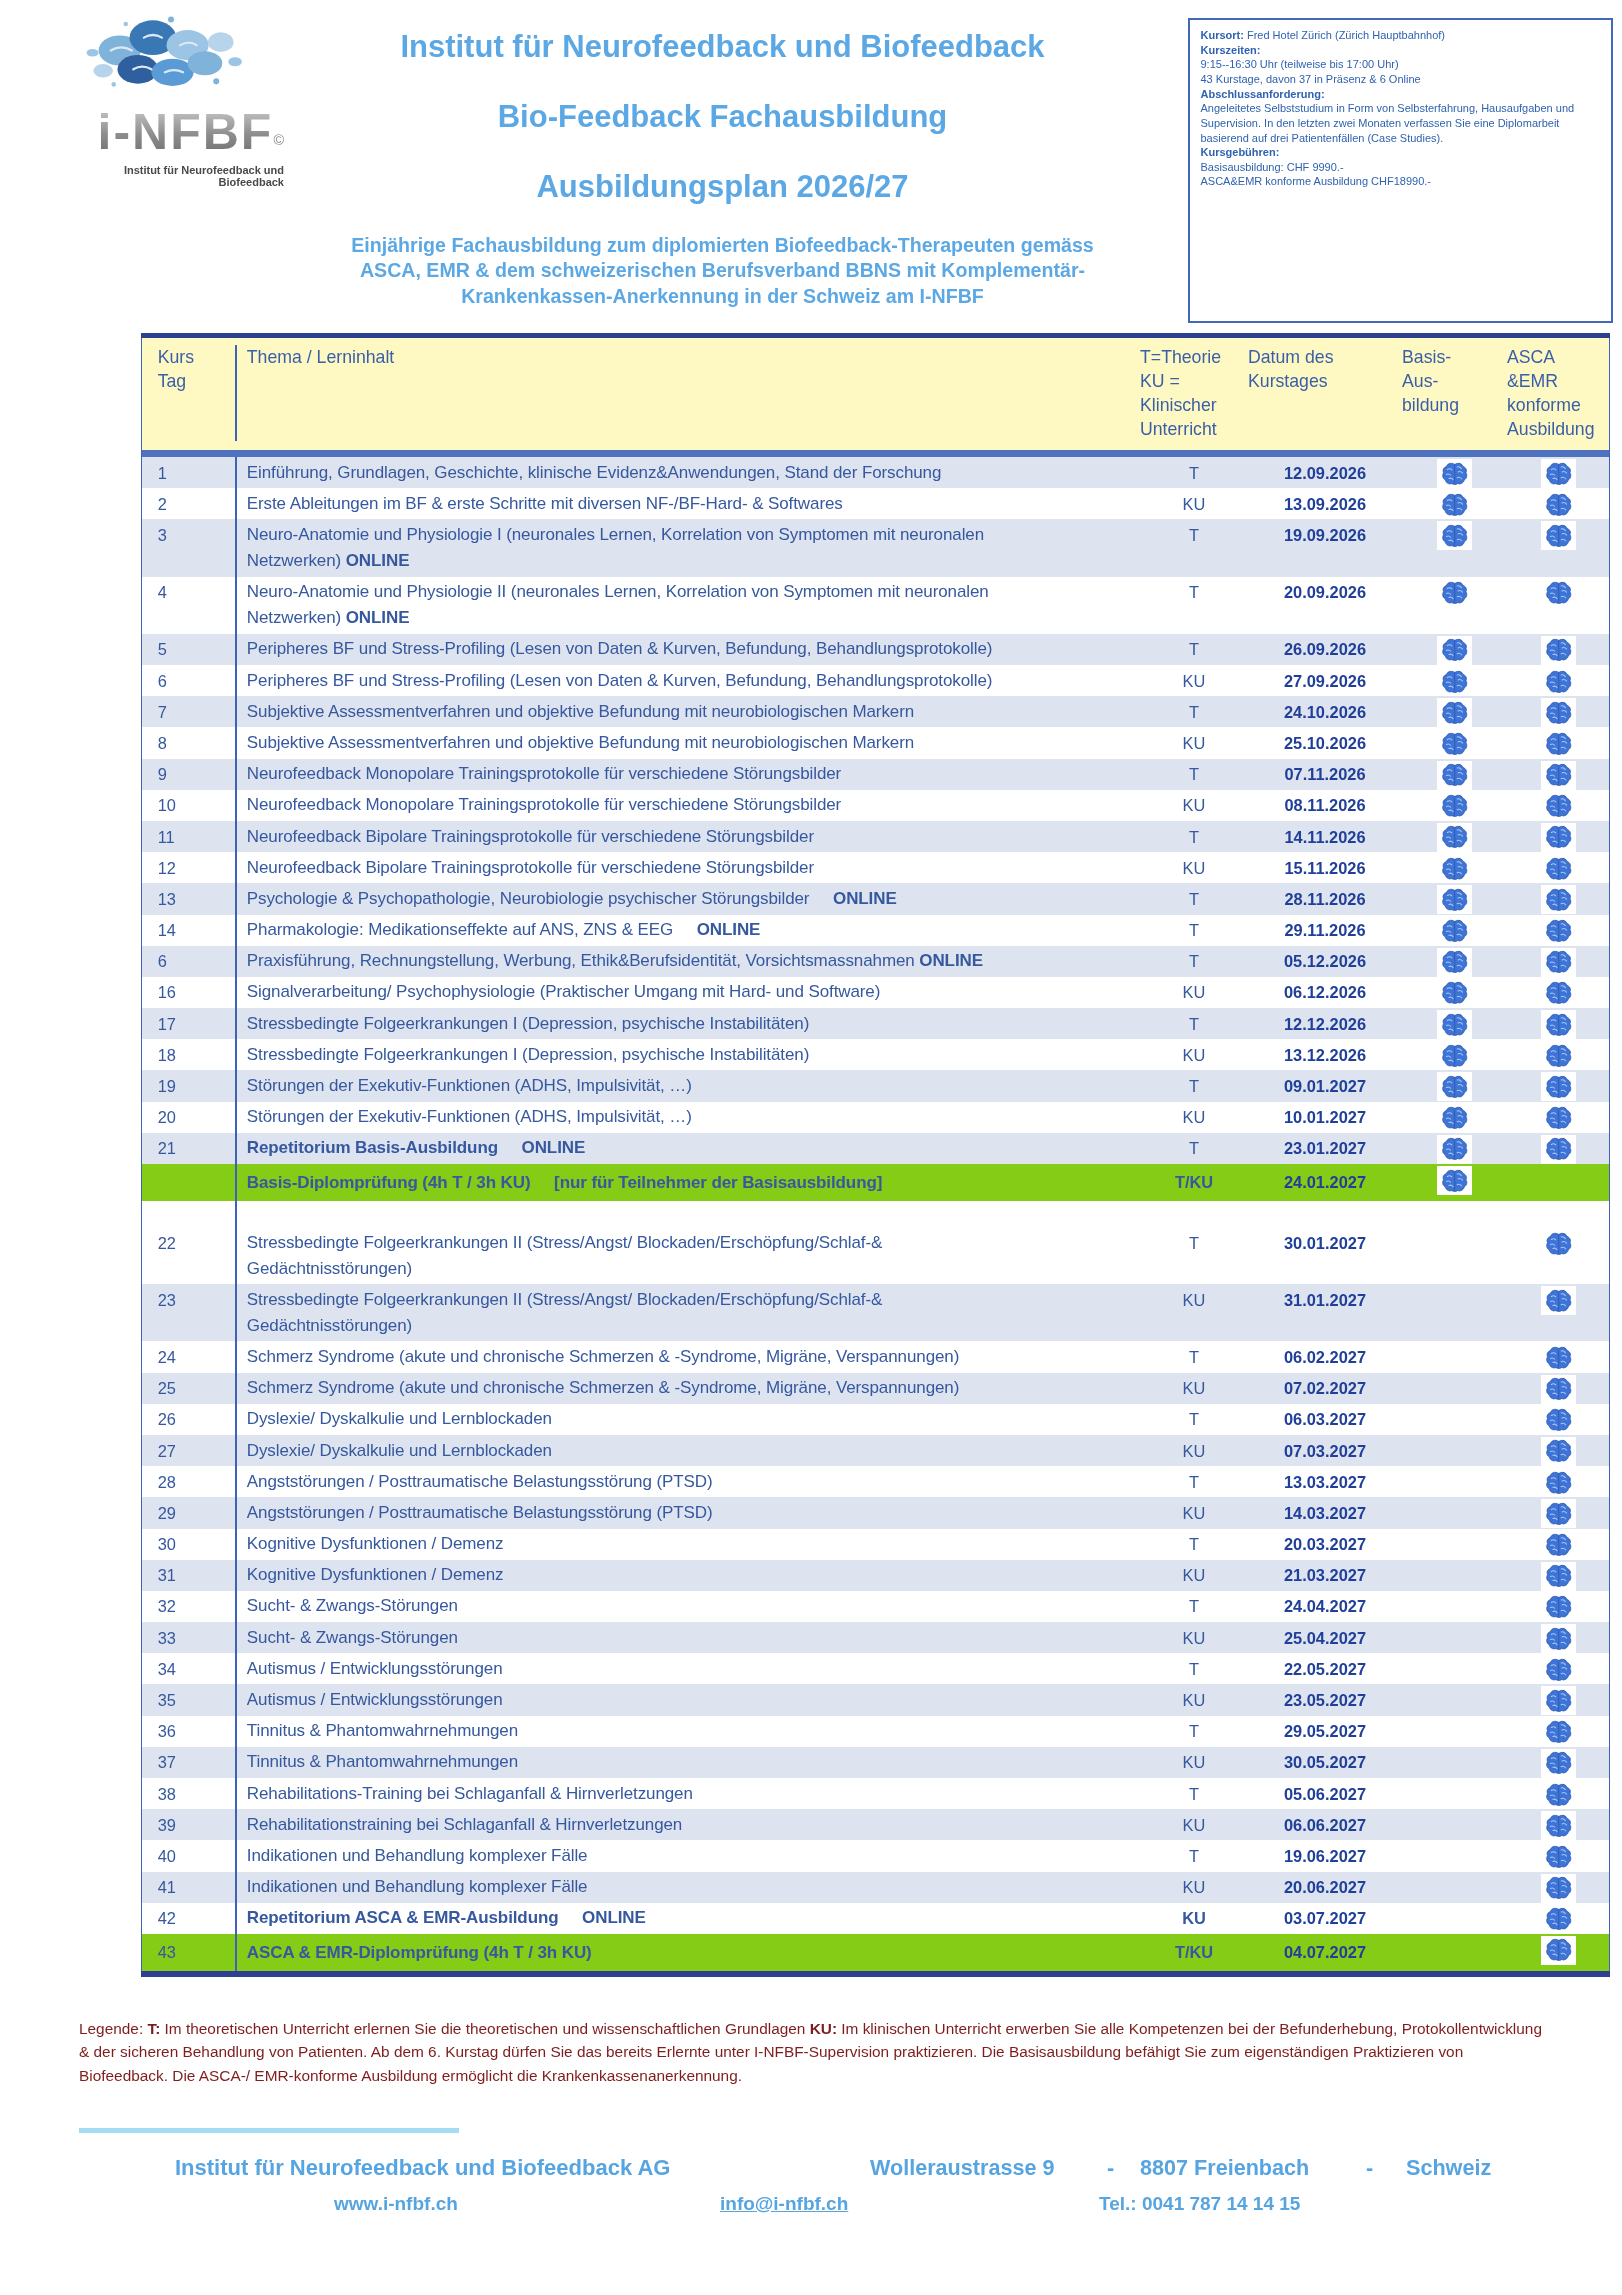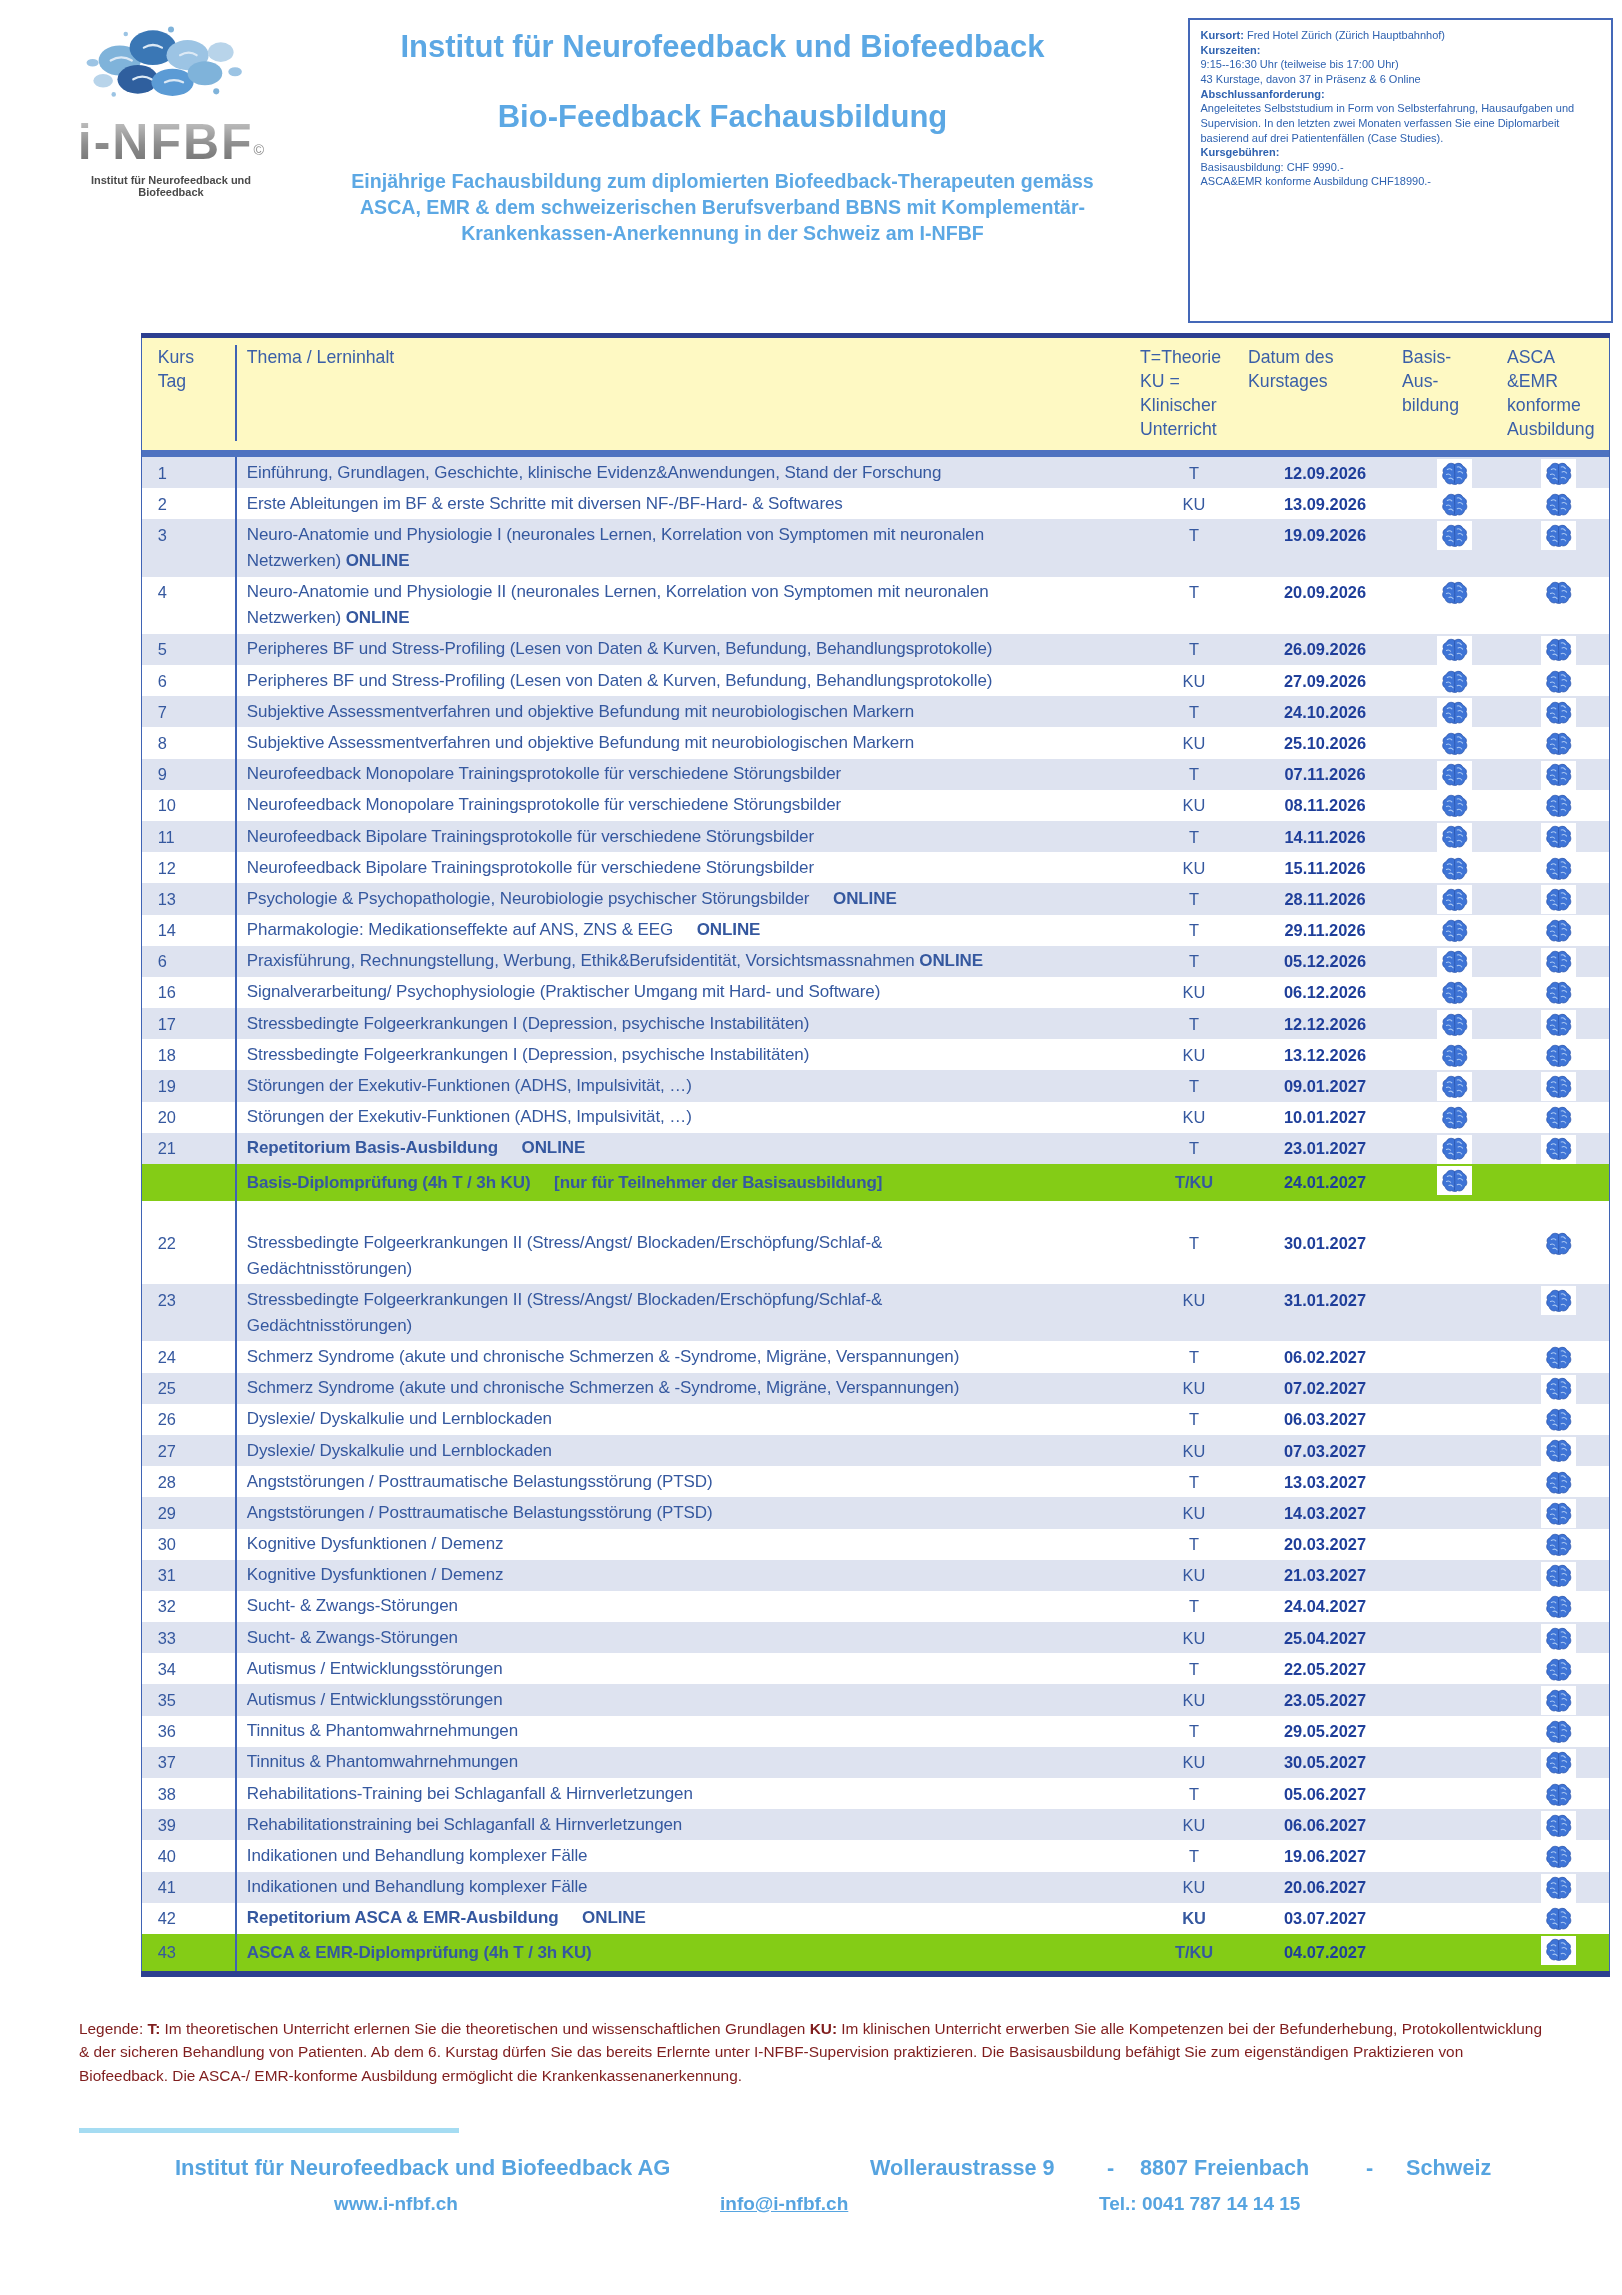--- a/index.html
+++ b/index.html
@@ -1,20 +1,20 @@
 <!DOCTYPE html>
 <html style="font-size:10.5px"><head>
 <meta charset="utf-8">
 <style>
   html,body { margin:0; padding:0; }
   body { font-family:"Liberation Sans", sans-serif; background:#ffffff; }
   .page { position:relative; width:1623px; height:2295px; background:#ffffff; overflow:hidden; }
 
   
-  .logo { position:absolute; left:58px; top:19px; width:226px; text-align:center; }
+  .logo { position:absolute; left:58px; top:9px; width:226px; text-align:right; }
   .logo-art { display:block; margin:0 auto; }
   .logo-brand { font-size:50px; font-weight:bold; letter-spacing:2px; line-height:1;
     background:linear-gradient(180deg,#c9c9c9 0%,#8d8d8d 55%,#6f6f6f 100%);
     -webkit-background-clip:text; background-clip:text; color:transparent; display:inline-block; }
   .logo-copy { font-size:14.4px; color:#8d8d8d; vertical-align:super; }
   .logo-caption { margin-top:6.5px; font-size:11px; font-weight:bold; color:#4a4a4a; }
 
   
   .titles { position:absolute; left:281px; top:29px; width:883px; text-align:center; color:#5ca8e4; }
   .title1 { font-size:31px; font-weight:bold; margin-bottom:34px; }
@@ -101,20 +101,21 @@
     </svg>
     <div>
       <span class="logo-brand">i-NFBF</span><span class="logo-copy">©</span>
     </div>
     <div class="logo-caption">Institut für Neurofeedback und Biofeedback</div>
   </div>
 
   <div class="titles">
     <div class="title1">Institut für Neurofeedback und Biofeedback</div>
     <div class="title2">Bio-Feedback Fachausbildung</div>
+    <div class="title3">Ausbildungsplan 2026/27</div>
     <div class="subtitle">Einjährige Fachausbildung zum diplomierten Biofeedback-Therapeuten gemäss
 ASCA, EMR &amp; dem schweizerischen Berufsverband BBNS mit Komplementär-
 Krankenkassen-Anerkennung in der Schweiz am I-NFBF</div>
   </div>
 
   <div class="infobox">
     <div>
         <div><b>Kursort:</b><span> Fred Hotel Zürich (Zürich Hauptbahnhof)</span></div>
         <div><b>Kurszeiten:</b></div>
         <div><span>9:15--16:30 Uhr (teilweise bis 17:00 Uhr)</span></div>

